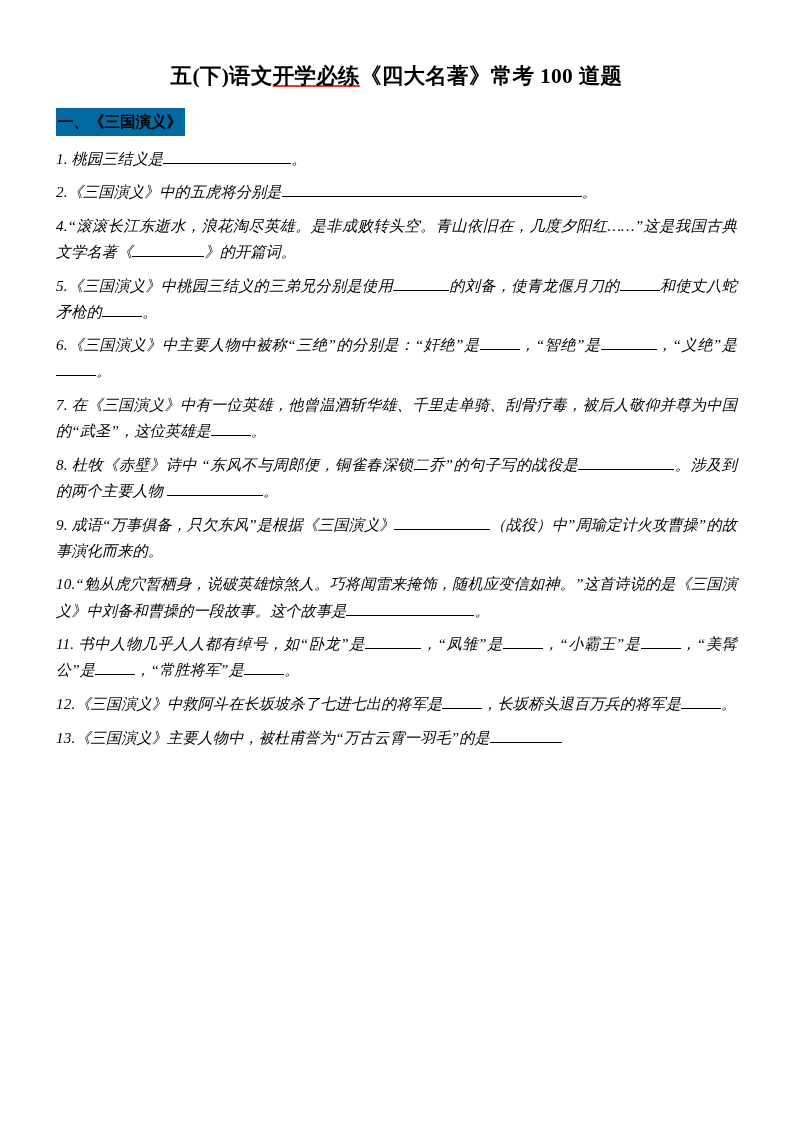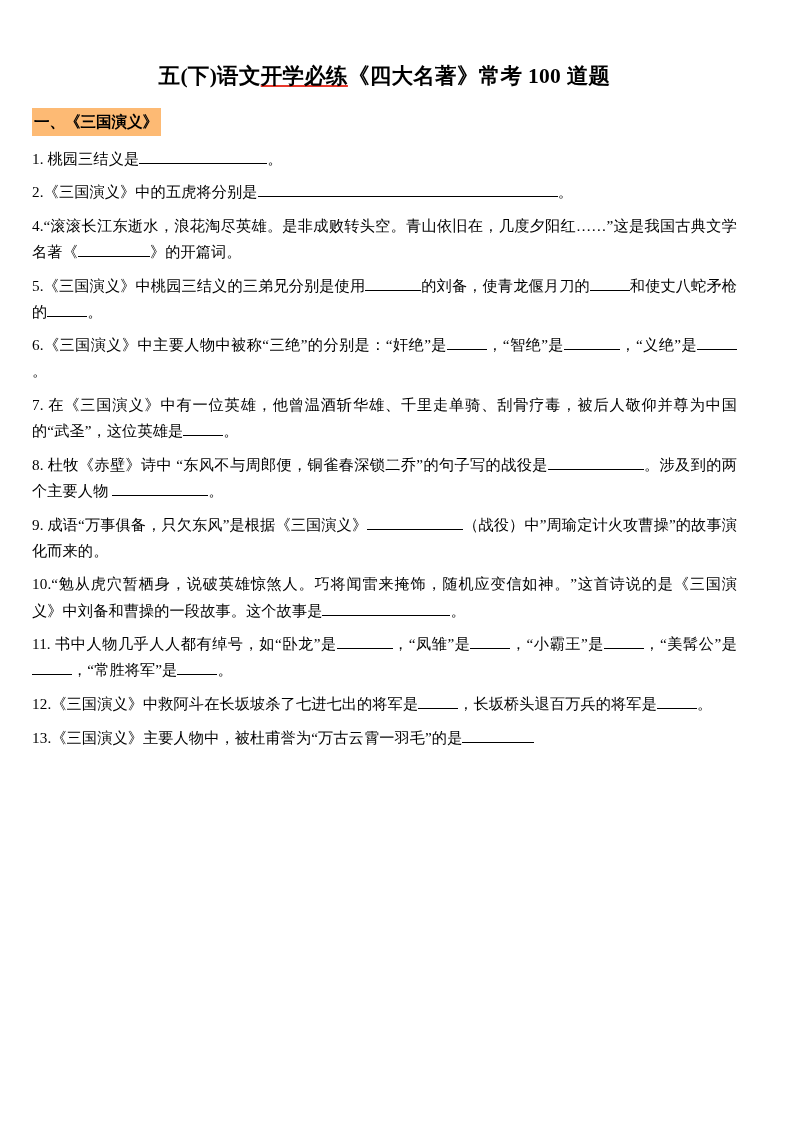--- a/index.html
+++ b/index.html
@@ -13,54 +13,55 @@
     font-family: "Liberation Serif", "DejaVu Serif", serif;
     color: #000000;
     position: relative;
     overflow: hidden;
   }
   .page {
     position: relative;
     width: 793px;
     height: 1121px;
     box-sizing: border-box;
-    padding: 52px 56px 0 32px;
+    padding: 52px 56px 0 56px;
   }
   .doc-title {
     text-align: center;
     font-size: 21.5px;
     font-weight: bold;
     letter-spacing: 0.3px;
     margin: 8px 0 14px 0;
     line-height: 1.5;
     white-space: nowrap;
   }
   .doc-title .underline-red {
     color: #000;
     text-decoration: underline;
     text-decoration-color: #e8392c;
     text-decoration-thickness: 2px;
     text-underline-offset: 2px;
   }
   .section-head {
     display: inline-block;
-    background: #fdba74;
+    background: #0369a1;
     font-weight: bold;
     font-size: 15.5px;
     padding: 2px 3px 2px 2px;
     margin: 2px 0 10px 0;
     line-height: 1.5;
   }
   .q {
     font-size: 15.2px;
     line-height: 1.72;
     margin: 0 0 7.5px 0;
     text-align: justify;
     text-justify: inter-ideograph;
     letter-spacing: 0.1px;
+    font-style: italic;
   }
   .q .blank {
     display: inline-block;
     border-bottom: 1px solid #000;
     vertical-align: baseline;
     height: 1em;
   }
   .b-xxl { width: 300px; }
   .b-l   { width: 128px; }
   .b-m   { width: 96px; }

